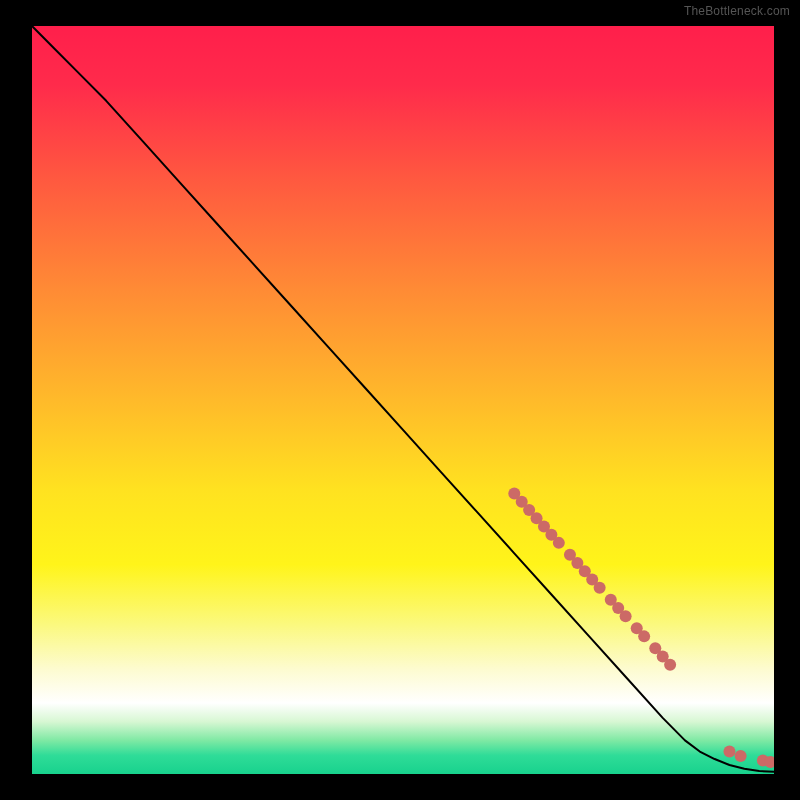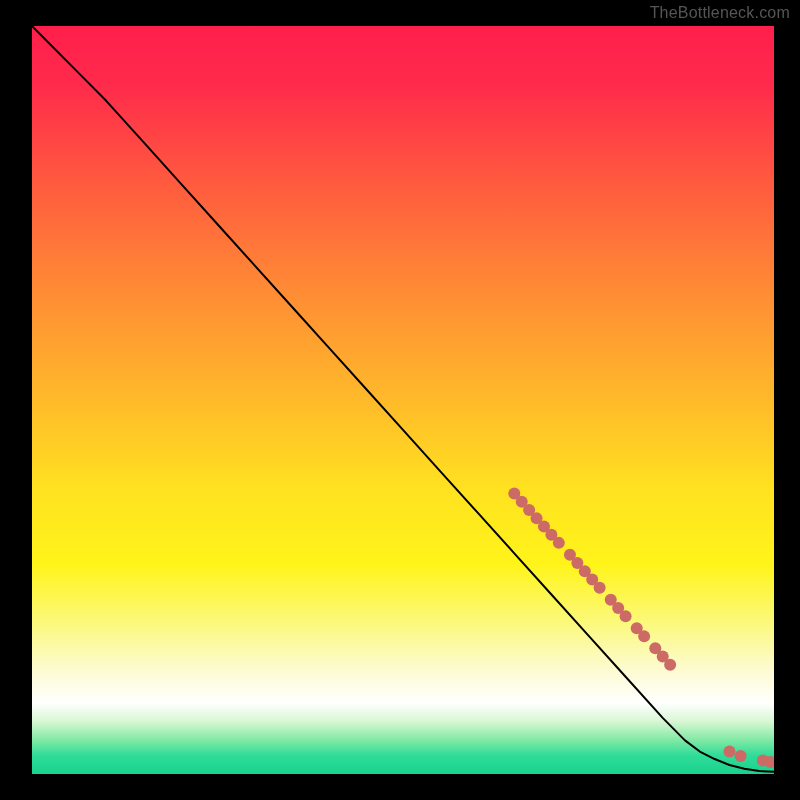--- a/index.html
+++ b/index.html
@@ -15,21 +15,21 @@
     position: relative;
     width: 800px;
     height: 800px;
     background: #000;
   }
   .watermark {
     position: absolute;
     top: 4px;
     right: 10px;
     color: #555;
-    font-size: 16px;
+    font-size: 12px;
     font-weight: 500;
     letter-spacing: 0.2px;
     z-index: 20;
   }
   .plot {
     position: absolute;
     left: 32px;
     top: 26px;
     width: 742px;
     height: 748px;

